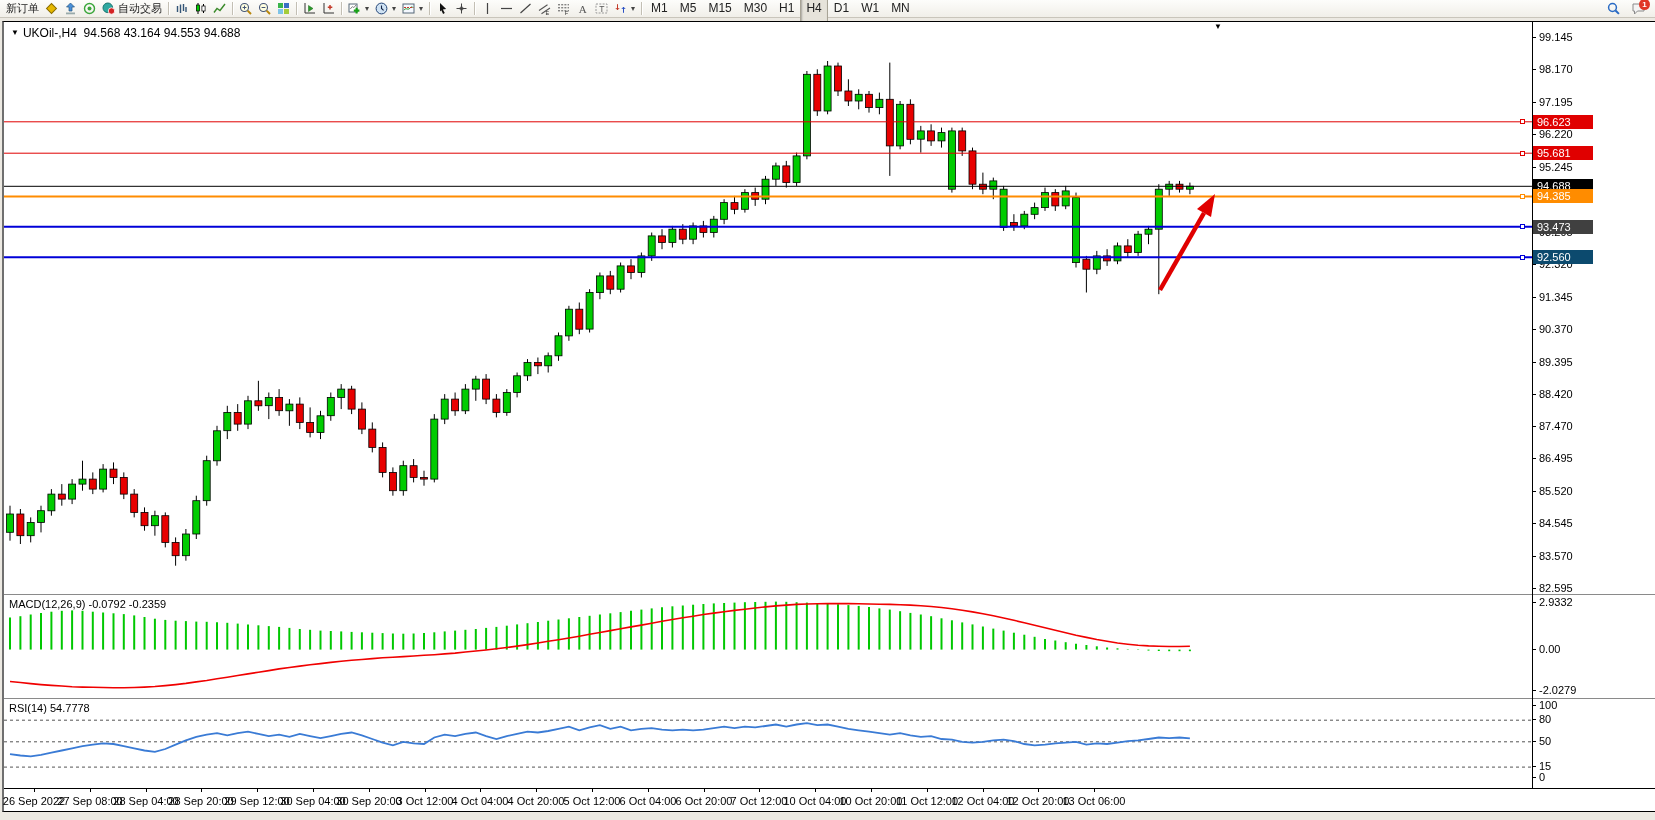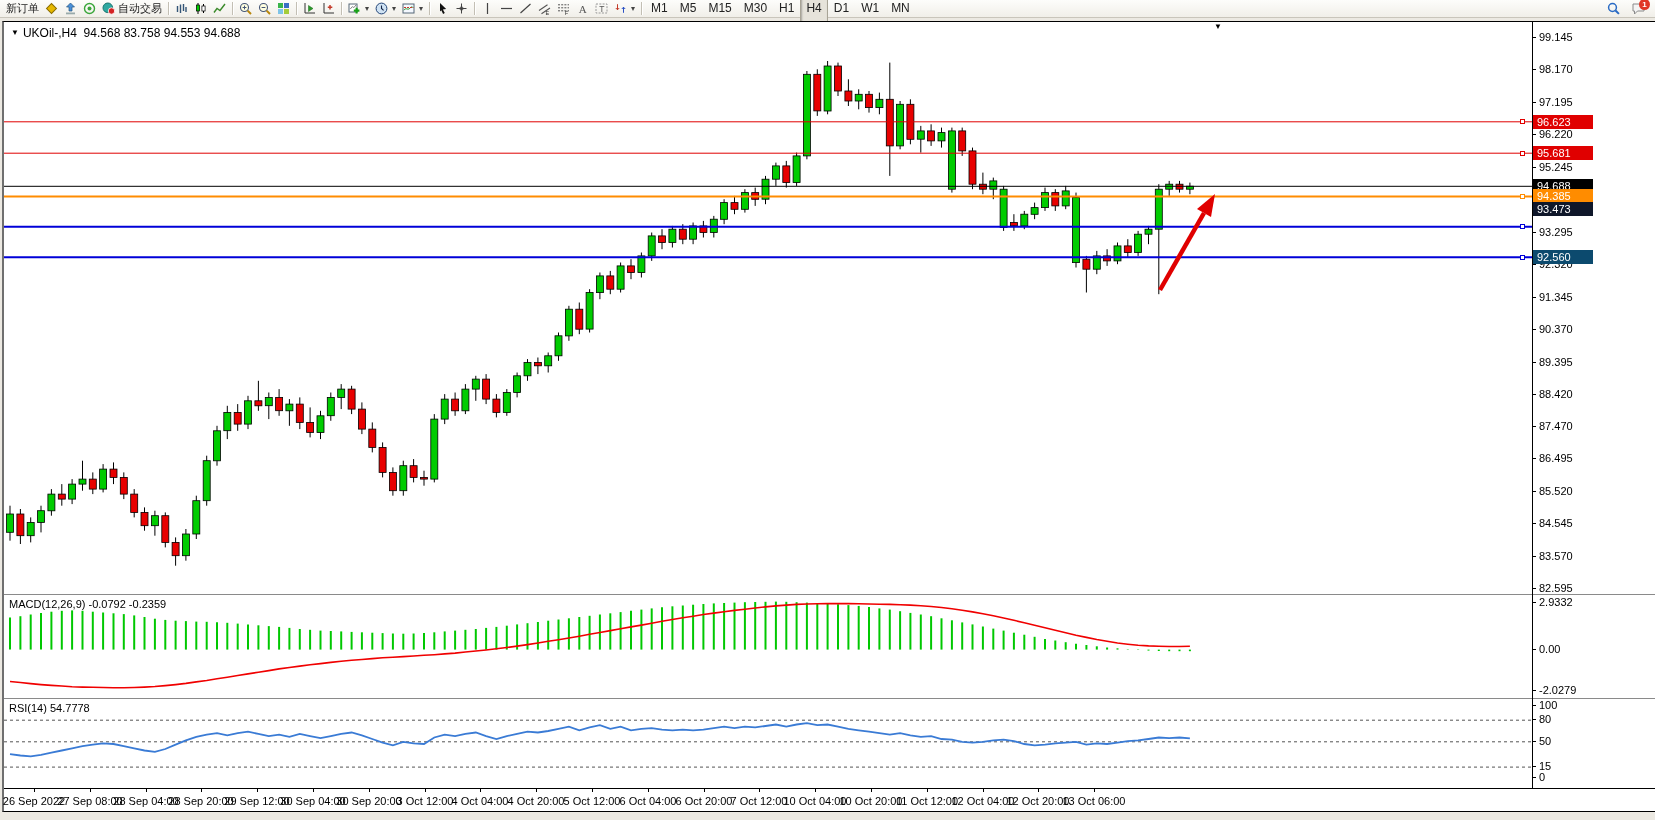--- a/index.html
+++ b/index.html
@@ -282,21 +282,21 @@
             <span class="nbadge">1</span>
           </span>
         </div>
       </div>
     </div>
 
   <div id="chart-window">
     <div id="chart-title">
       <span class="caret">▼</span><span>UKOil-,H4</span>&nbsp;
       <span>94.568</span>
-      <span>83.758</span>
+      <span>43.164</span>
       <span>94.553</span>
       <span>94.688</span>
     </div>
     <div id="scroll-marker">▼</div>
 
     <div id="main-panel" class="panel">
         <svg class="plot" width="1528" height="572">
           <line x1="6.0" x2="6.0" y1="483.7" y2="518.7" stroke="#000000" stroke-width="1"></line>
           <rect x="2.5" y="492.0" width="7" height="18.3" fill="#00CC00" stroke="#000" stroke-width="0.8"></rect>
           <line x1="16.4" x2="16.4" y1="487.0" y2="522.0" stroke="#000000" stroke-width="1"></line>
@@ -554,21 +554,21 @@
         <div class="ylab" style="top:495px">84.545</div>
         <div class="ylab" style="top:528px">83.570</div>
         <div class="ylab" style="top:560px">82.595</div>
         <div class="pricetag" style="top:93px;background:#E00000">96.623</div>
         <div class="sqmark" style="left:1516px;top:97px;border:1px solid #E00000"></div>
         <div class="pricetag" style="top:124px;background:#E00000">95.681</div>
         <div class="sqmark" style="left:1516px;top:129px;border:1px solid #E00000"></div>
         <div class="pricetag" style="top:157px;background:#000000">94.688</div>
         <div class="pricetag" style="top:167px;background:#FF8C00">94.385</div>
         <div class="sqmark" style="left:1516px;top:172px;border:1px solid #FF8C00"></div>
-        <div class="pricetag" style="top:180px;background:#0f172a">93.473</div>
+        <div class="pricetag" style="top:198px;background:#404040">93.473</div>
         <div class="sqmark" style="left:1516px;top:202px;border:1px solid #0000D8"></div>
         <div class="pricetag" style="top:228px;background:#0c4a6e">92.560</div>
         <div class="sqmark" style="left:1516px;top:233px;border:1px solid #0000D8"></div>
       </div>
     <div class="hdiv" style="top:572px"></div>
     <div id="macd-panel" class="panel">
       <div class="overlay-label">
         <span>MACD(12,26,9)</span>&nbsp;<span>-0.0792</span>&nbsp;<span>-0.2359</span>
       </div>
     <svg class="plot" width="1528" height="102">

